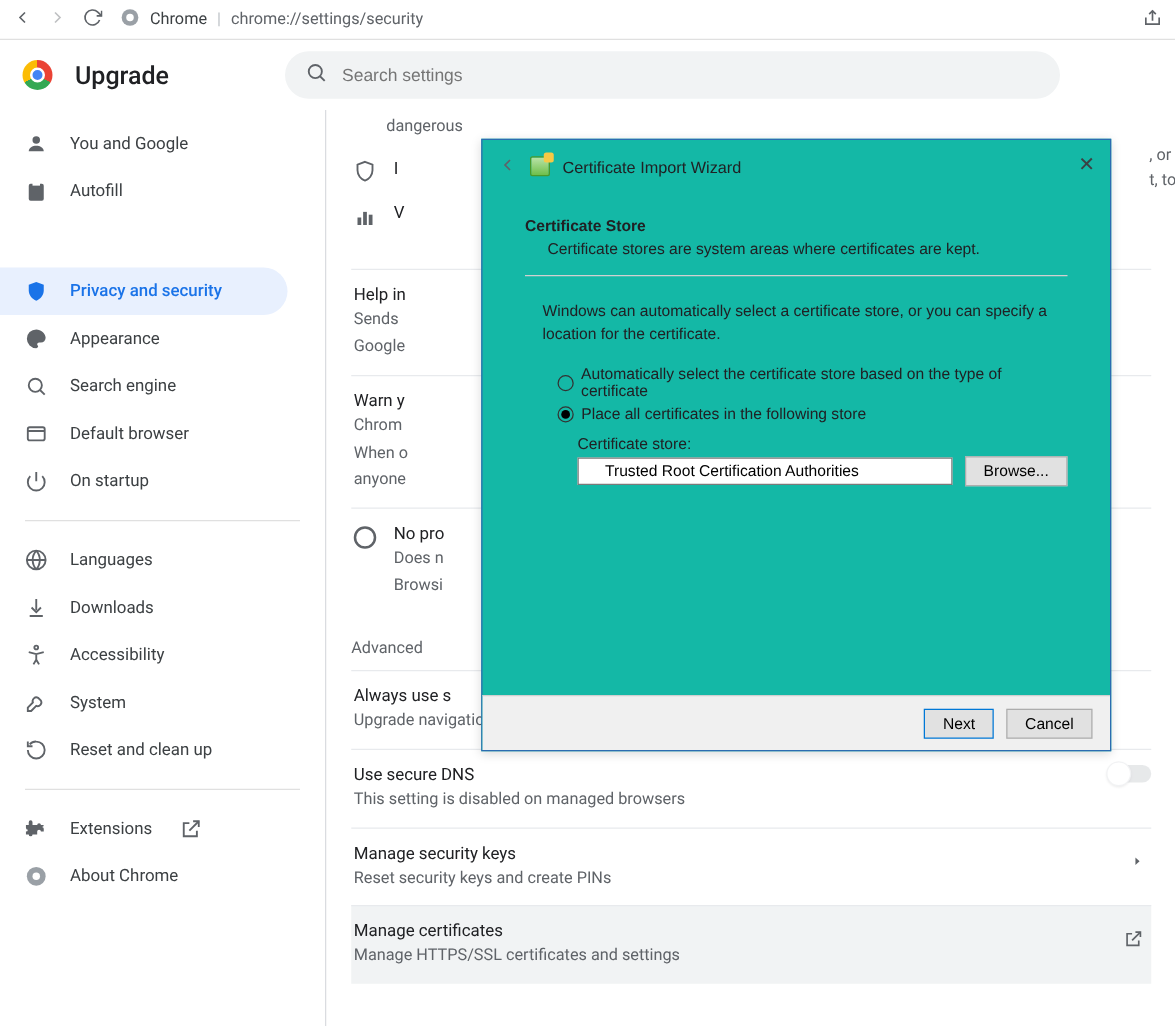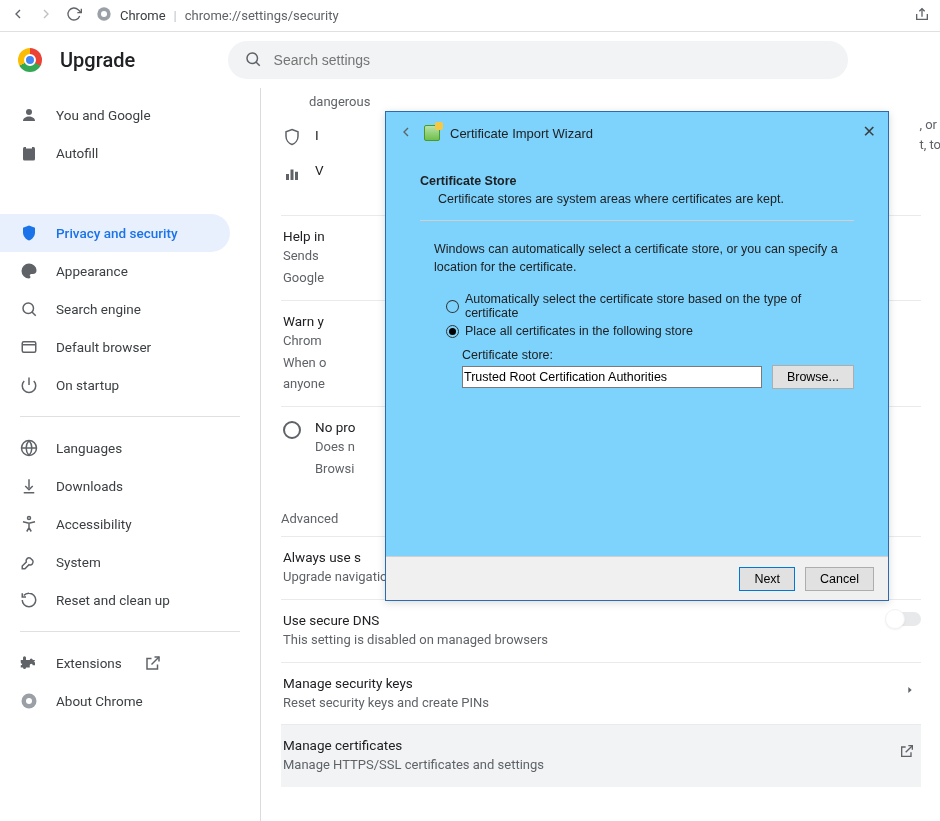--- a/index.html
+++ b/index.html
@@ -41,37 +41,37 @@
     .radio-circle { margin-top: 2px; width: 18px; height: 18px; border: 2px solid #5f6368; border-radius: 50%; flex-shrink: 0; position: relative; }
     .toggle { position: absolute; right: 0; top: 12px; width: 34px; height: 14px; background: #bdc1c6; border-radius: 8px; }
     .toggle::after { content: ""; position: absolute; width: 18px; height: 18px; background: #fff; border:1px solid #dadce0; border-radius: 50%; top: -3px; left: -2px; box-shadow: 0 1px 2px rgba(0,0,0,0.2);}
     .arrow-right { position: absolute; right: 6px; top: 20px; color: #5f6368; }
     .openext { position: absolute; right: 6px; top: 18px; color:#5f6368;}
     .shield-row { display: flex; gap: 14px; align-items: flex-start; }
     .shield-ico { color:#5f6368; margin-top:1px; }
     .bars-ico { color:#5f6368; margin-top:3px; }
     .truncated { color:#3c4043; }
     
-    .dialog { position: absolute; left: 385px; top: 111px; width: 504px; height: 490px; background: #7dd3fc; border: 1px solid #2b6cb0; box-shadow: 0 2px 8px rgba(0,0,0,0.15); z-index: 100; display:flex; flex-direction:column; font-family: "Segoe UI", Tahoma, sans-serif;}
+    .dialog { position: absolute; left: 385px; top: 111px; width: 504px; height: 490px; background: #14b8a6; border: 1px solid #2b6cb0; box-shadow: 0 2px 8px rgba(0,0,0,0.15); z-index: 100; display:flex; flex-direction:column; font-family: "Segoe UI", Tahoma, sans-serif;}
     .dialog .titlebar { display: flex; align-items: center; height: 42px; padding: 0 12px; gap: 10px; font-size: 13px; color: #202124; position:relative;}
     .dialog .titlebar .back { color:#5f6368; }
     .dialog .titlebar .close { position:absolute; right:12px; top:10px; color:#3c4043; cursor:pointer; font-size:16px;}
     .dialog .wiz-ico { width:16px; height:16px; display:inline-block; background:linear-gradient(#b9e3a8,#6fbf4b); border:1px solid #4a9a2a; border-radius:2px; position:relative;}
     .dialog .wiz-ico::after{content:""; position:absolute; top:-4px; right:-4px; width:8px;height:8px; background:#f6c945; border-radius:2px;}
     .dialog .content-area { flex:1; padding: 20px 34px 10px; font-size:12.5px; color:#202124; }
     .dialog .h { font-weight:600; margin-bottom:4px; }
     .dialog .sub { margin-left: 18px; margin-bottom: 14px; color:#202124;}
     .dialog .rule { height:1px; background:#d0d0d0; margin: 0 0 20px; }
     .dialog .para { margin: 0 0 16px 14px; line-height:1.4;}
     .dialog .radio { display:flex; align-items:center; gap:6px; margin: 4px 0 4px 26px; }
     .dialog .radio .r { width:13px; height:13px; border:1px solid #333; border-radius:50%; display:inline-flex; align-items:center; justify-content:center;}
     .dialog .radio .r.sel::after{ content:""; width:7px;height:7px;background:#000; border-radius:50%;}
     .dialog .store-label { margin: 10px 0 3px 42px; }
     .dialog .store-row { display:flex; align-items:center; gap:10px; margin-left:42px;}
-    .dialog .store-input { width:336px; height:22px; border:1px solid #7a7a7a; padding: 2px 1px; font-size:12.5px; background:#fff;}
+    .dialog .store-input { width:336px; height:22px; border:1px solid #7a7a7a; padding: 2px 21px; font-size:12.5px; background:#fff;}
     .dialog .btn { height:24px; padding: 0 14px; background:#e1e1e1; border:1px solid #adadad; font-size:12.5px; cursor:pointer;}
     .dialog .footer { height: 44px; background:#f0f0f0; border-top:1px solid #d0d0d0; display:flex; justify-content:flex-end; align-items:center; gap:10px; padding: 0 14px;}
     .dialog .footer .btn.primary { border:1.5px solid #0078d7; }
   </style>
 </head>
 <body>
 
 <div class="toolbar">
   <div class="nav-icons">
     <span><svg viewBox="0 0 24 24" fill="none" stroke="#5f6368" stroke-width="2">

